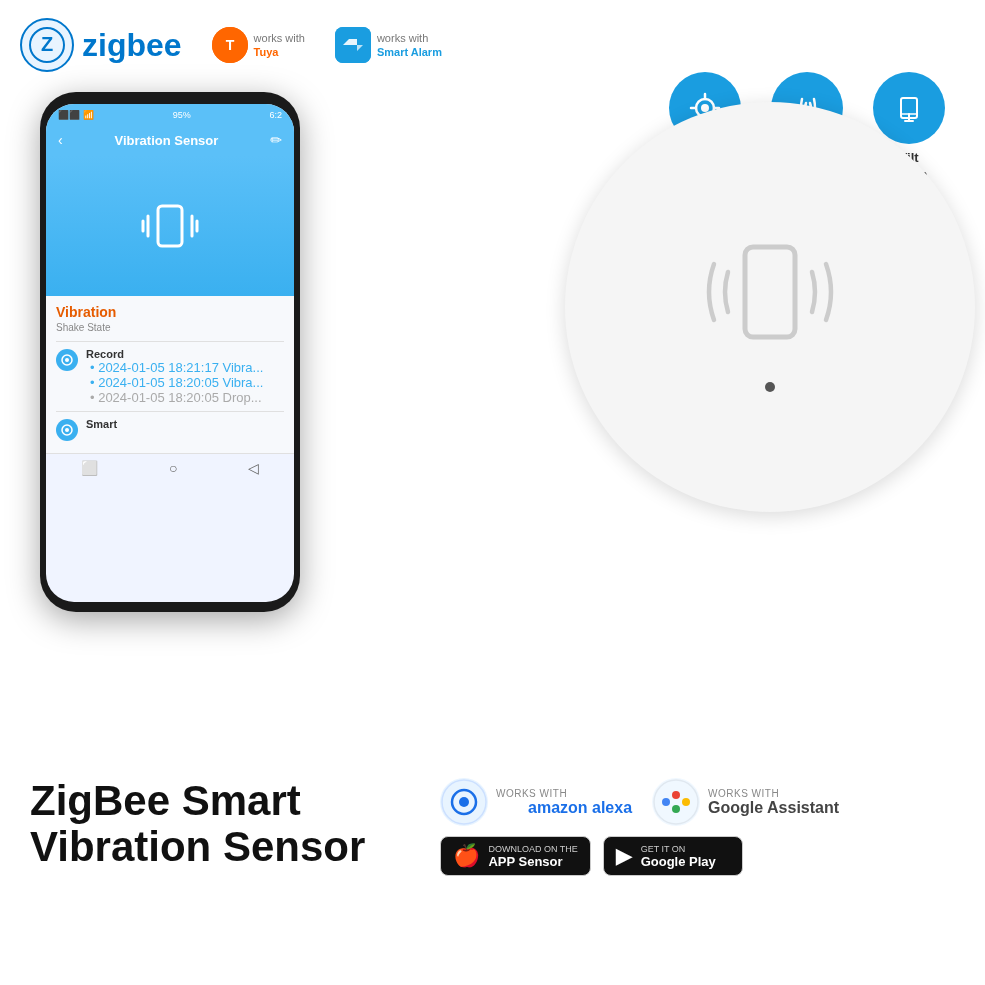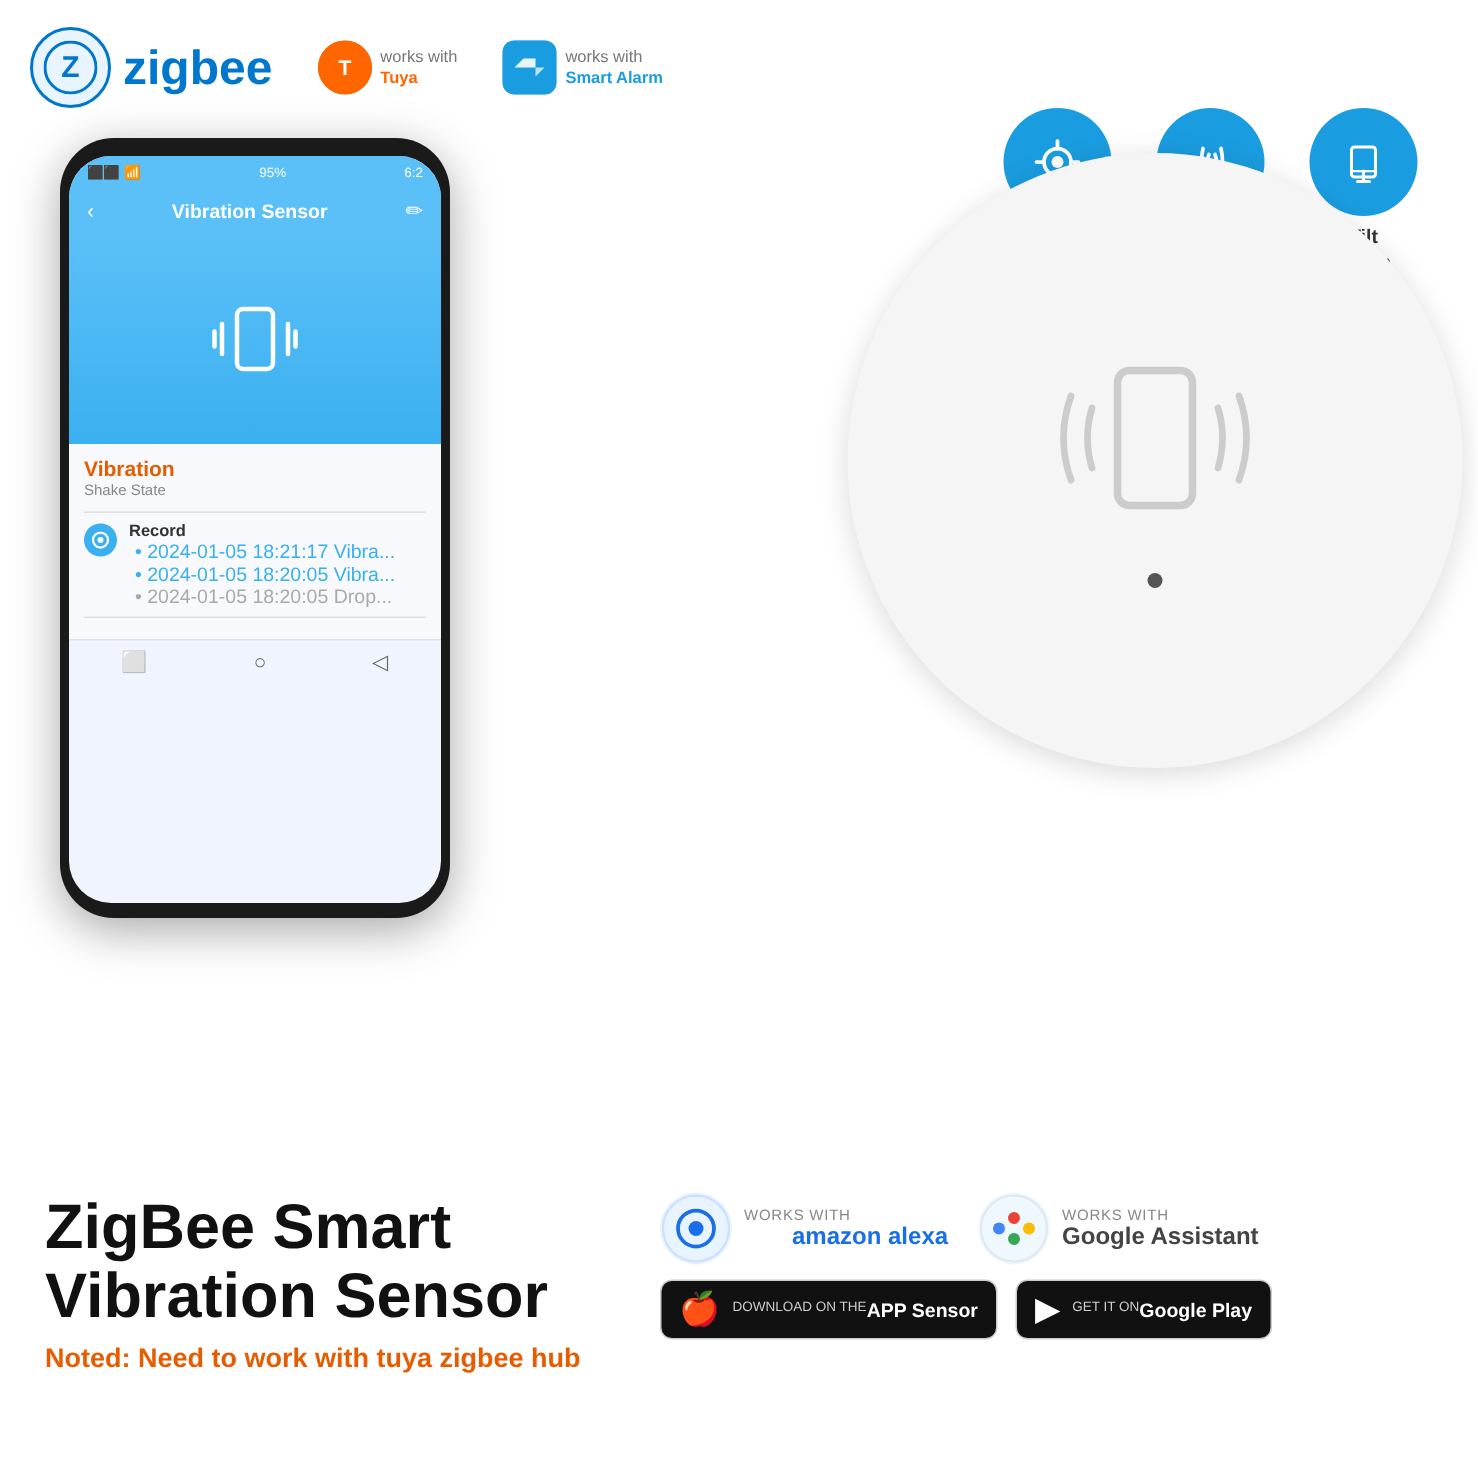--- a/index.html
+++ b/index.html
@@ -305,21 +305,21 @@
       width: 10px;
       height: 10px;
       background: #555;
       border-radius: 50%;
       margin-top: 20px;
     }
 
     
     .bottom-section {
       position: absolute;
-      bottom: 0;
+      bottom: 17px;
       left: 0;
       right: 0;
       height: 200px;
       display: flex;
       align-items: flex-start;
       padding: 10px 30px;
       gap: 0;
     }
 
     .bottom-left {
@@ -418,21 +418,21 @@
       color: #fff;
       min-width: 140px;
     }
 
     .app-store-icon {
       font-size: 22px;
     }
 
     .app-store-text {
       display: flex;
-      flex-direction: row;
+      flex-direction: column;
     }
 
     .app-store-sub {
       font-size: 9px;
       color: #ccc;
       text-transform: uppercase;
     }
 
     .app-store-name {
       font-size: 13px;
@@ -533,20 +533,31 @@
             <div class="phone-list-content">
               <div class="phone-list-label">Record</div>
               <div class="phone-record-item">• 2024-01-05 18:21:17 Vibra...</div>
               <div class="phone-record-item">• 2024-01-05 18:20:05 Vibra...</div>
               <div class="phone-record-item" style="color:#aaa;">• 2024-01-05 18:20:05 Drop...</div>
             </div>
           </div>
 
           <div class="phone-divider"></div>
 
+          <div class="phone-list-item">
+            <div class="phone-list-icon">
+              <svg viewBox="0 0 14 14" fill="white">
+                  <circle cx="7" cy="7" r="5" stroke="white" stroke-width="1.5" fill="none"></circle>
+                  <circle cx="7" cy="7" r="2" fill="white"></circle>
+                </svg>
+            </div>
+            <div class="phone-list-content">
+              <div class="phone-list-label">Smart</div>
+            </div>
+          </div>
         </div>
 
         <div class="phone-bottom-bar">
           <span class="phone-bottom-icon">⬜</span>
           <span class="phone-bottom-icon">○</span>
           <span class="phone-bottom-icon">◁</span>
         </div>
       </div>
     </div>
   </div>
@@ -614,21 +625,20 @@
     </div>
   </div>
 </div>
 
 <div class="bottom-section">
   <div class="bottom-left">
     <div class="product-title">
       <span>ZigBee Smart</span><br>
       <span>Vibration Sensor</span>
     </div>
-    <div class="product-note">Noted: Need to work with tuya zigbee hub</div>
   </div>
 
   <div class="bottom-right">
 
     <div class="voice-assistants">
 
       <div class="assistant-item">
         <div class="alexa-icon">
           <svg viewBox="0 0 48 48" width="48" height="48">
             <circle cx="24" cy="24" r="22" fill="#e8f4ff" stroke="#cce0ff" stroke-width="1.5"></circle>

